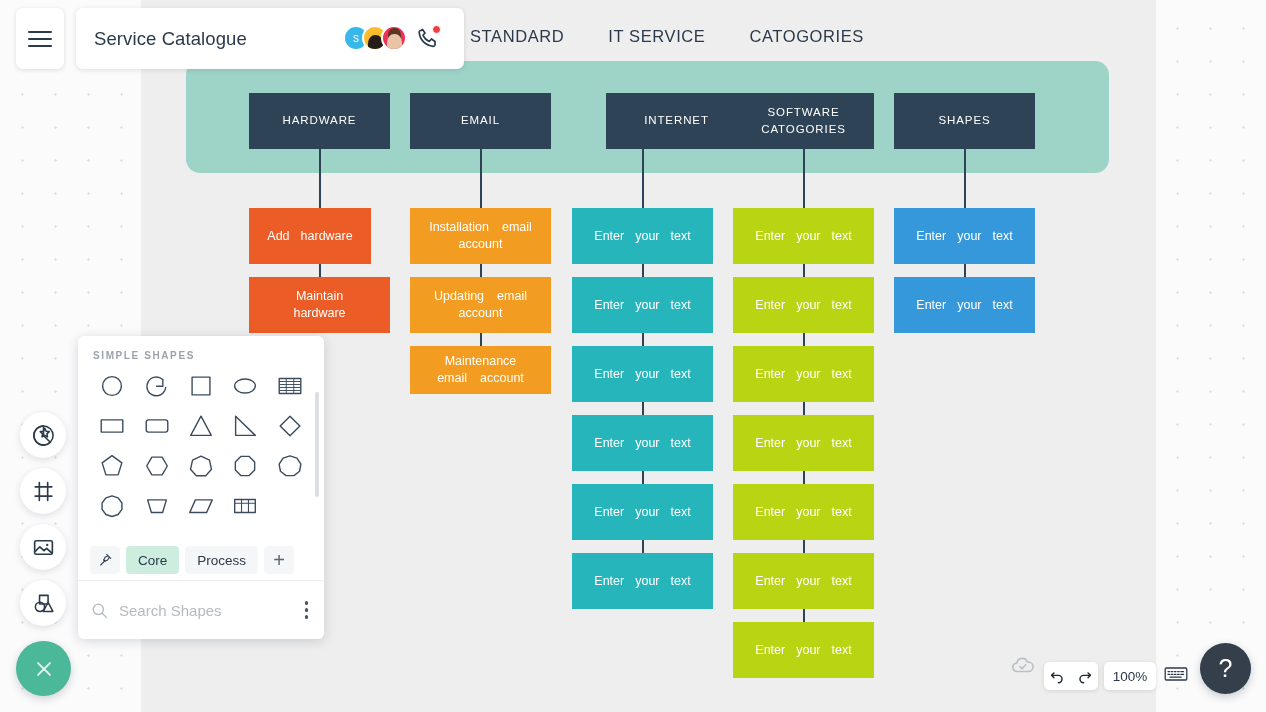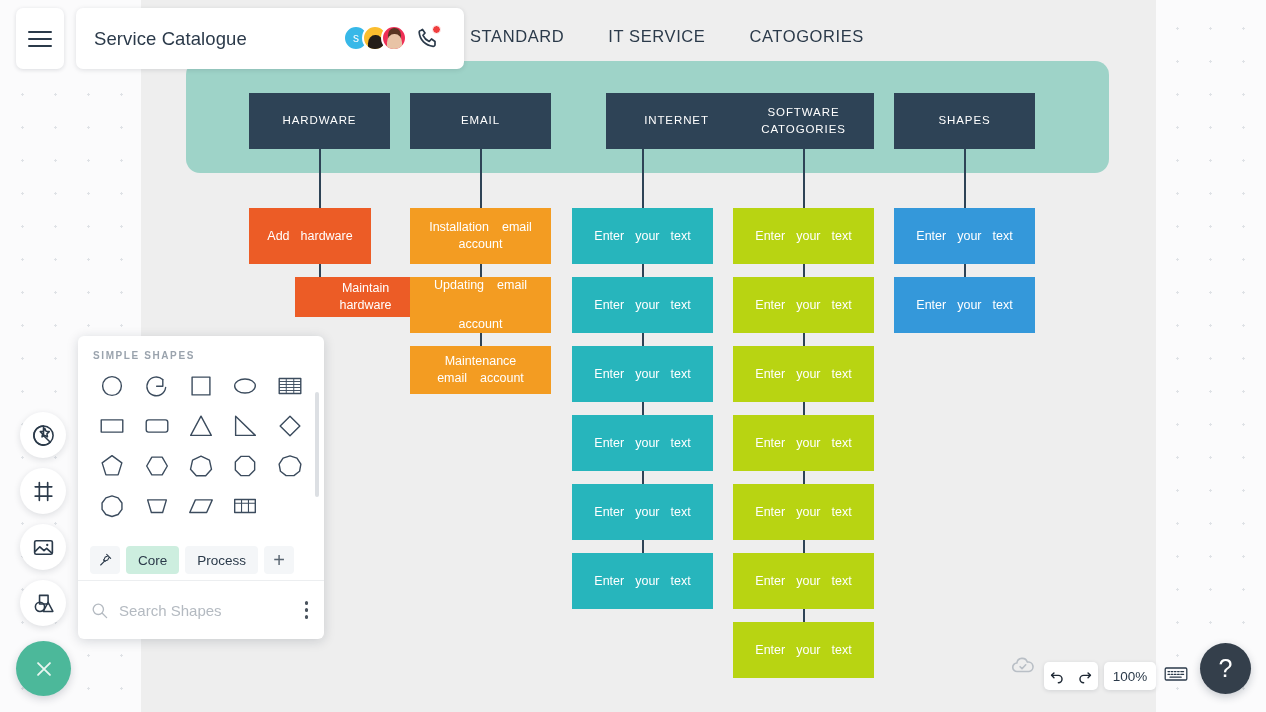--- a/index.html
+++ b/index.html
@@ -207,21 +207,21 @@
         </div>
         <div class="connector" style="left: 318.5px; top: 149px; height: 59px;"></div>
         <div class="arrow" style="left: 311.5px; top: 209px;"></div>
         <div class="node leaf c-red" style="left: 249px; top: 208px; width: 122px; height: 56px;">
           <div class="words">
             <span>Add</span>
             <span>hardware</span>
           </div>
         </div>
         <div class="connector" style="left: 318.5px; top: 264px; height: 13px;"></div>
-        <div class="node leaf c-red stack" style="left: 249px; top: 277px; width: 141px; height: 40px; margin-left: 46px;">
+        <div class="node leaf c-red stack" style="left: 249px; top: 277px; width: 141px; height: 56px;">
           <div class="r">
             <span>Maintain</span>
           </div>
           <div class="r">
             <span>hardware</span>
           </div>
         </div>
         <div class="node cat-node" style="left: 410px; top: 93px;">
           <span>EMAIL</span>
         </div>
@@ -230,21 +230,21 @@
         <div class="node leaf c-orange stack" style="left: 410px; top: 208px; width: 141px; height: 56px;">
           <div class="r">
             <span>Installation</span>
             <span>email</span>
           </div>
           <div class="r">
             <span>account</span>
           </div>
         </div>
         <div class="connector" style="left: 479.5px; top: 264px; height: 13px;"></div>
-        <div class="node leaf c-orange stack" style="left: 410px; top: 277px; width: 141px; height: 56px; justify-content: space-between;">
+        <div class="node leaf c-orange stack" style="left: 410px; top: 277px; width: 141px; height: 56px;">
           <div class="r">
             <span>Updating</span>
             <span>email</span>
           </div>
           <div class="r">
             <span>account</span>
           </div>
         </div>
         <div class="connector" style="left: 479.5px; top: 333px; height: 13px;"></div>
         <div class="node leaf c-orange stack" style="left: 410px; top: 346px; width: 141px; height: 48px;">

